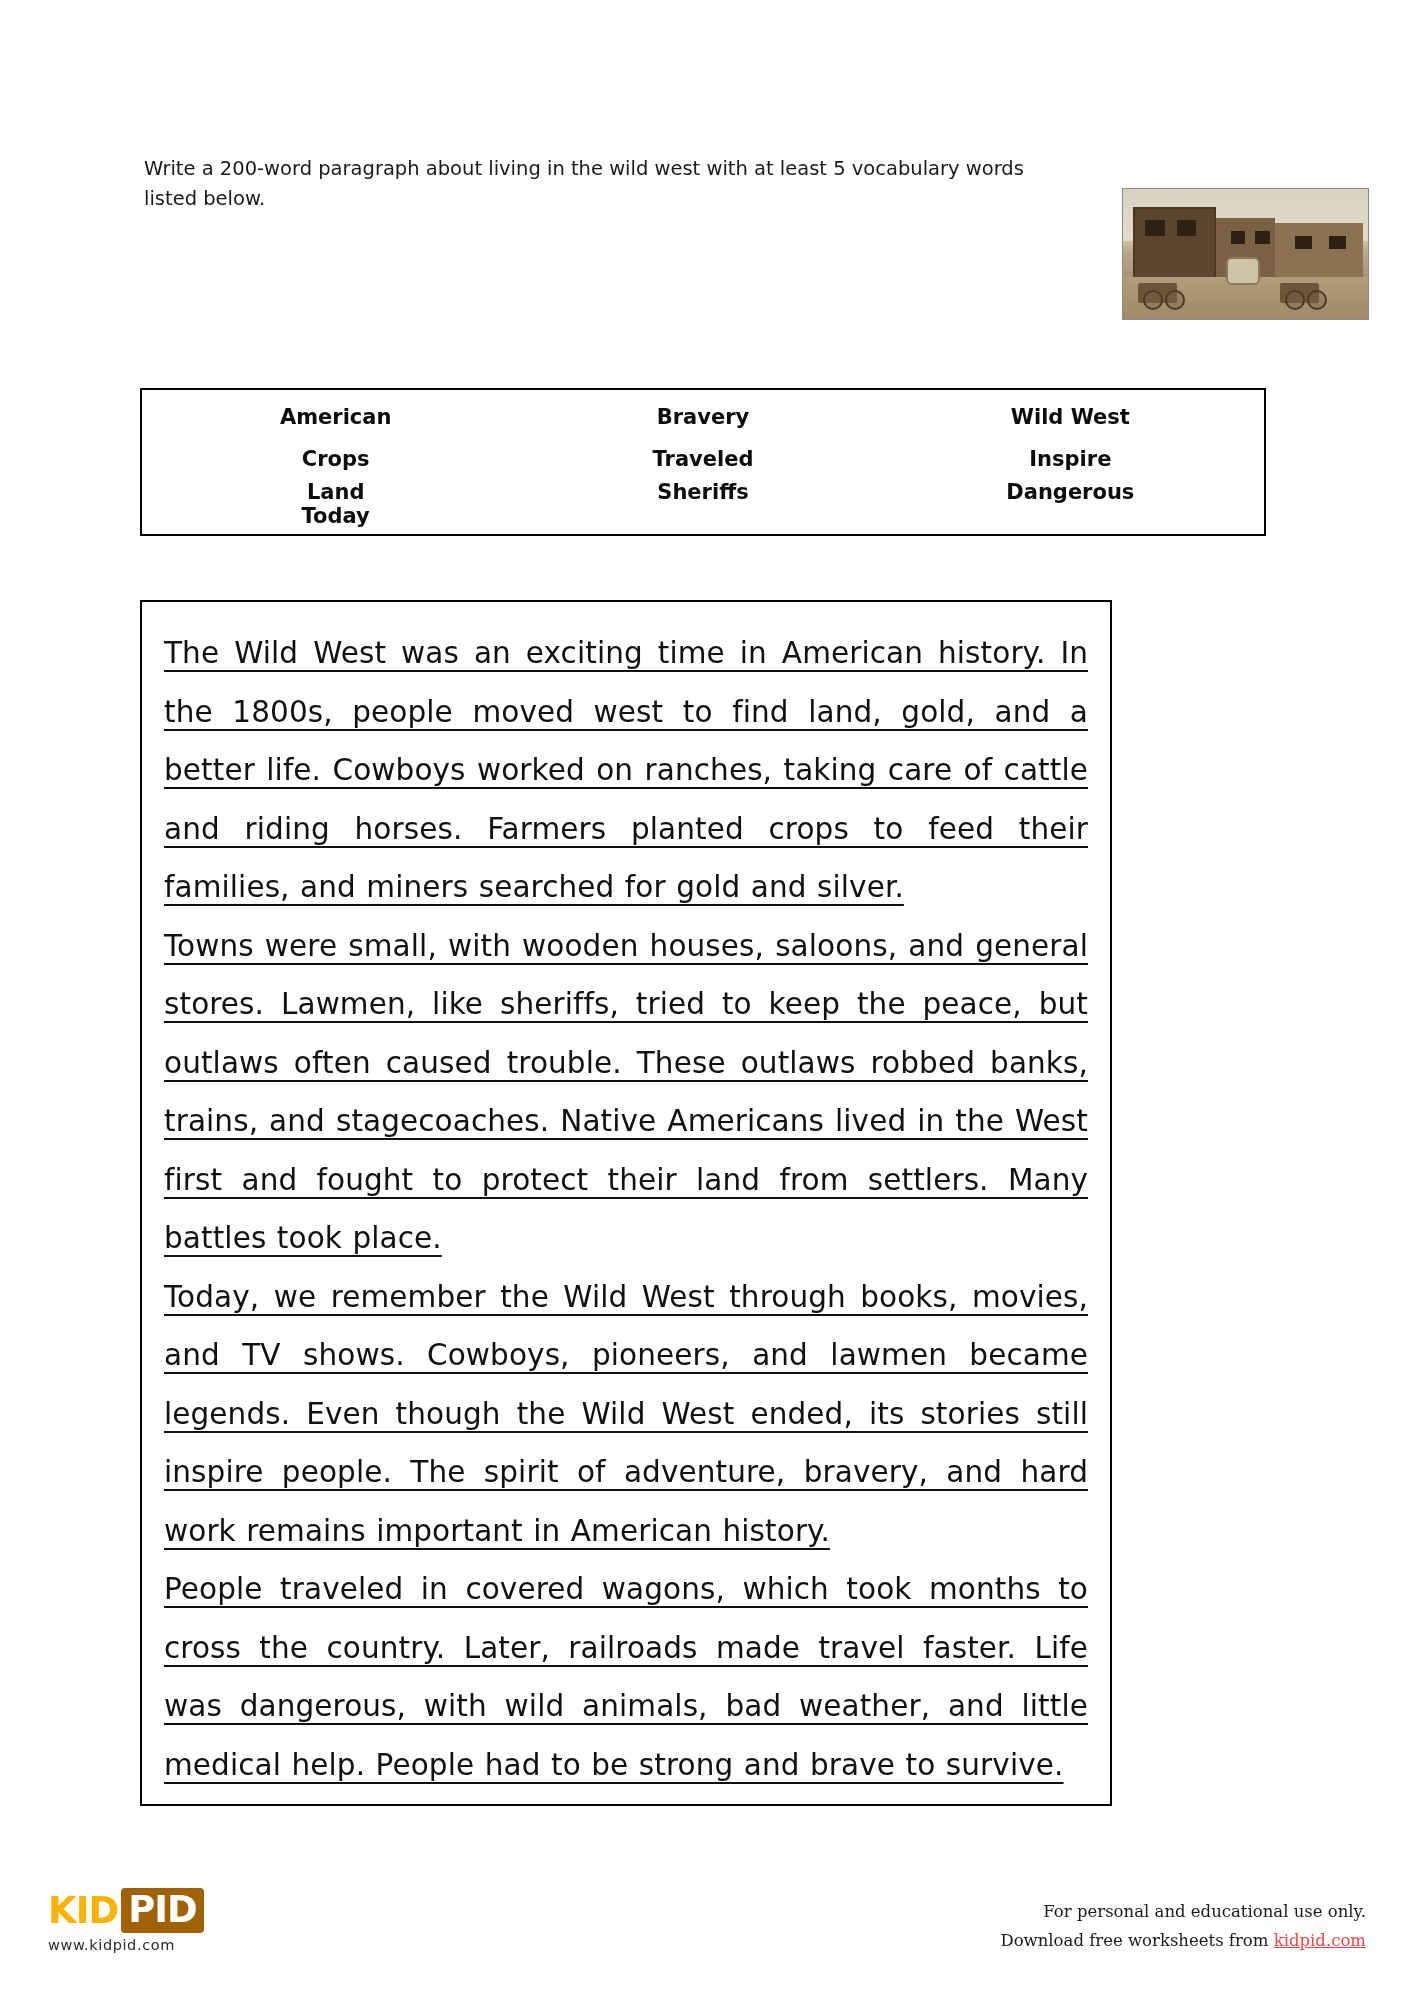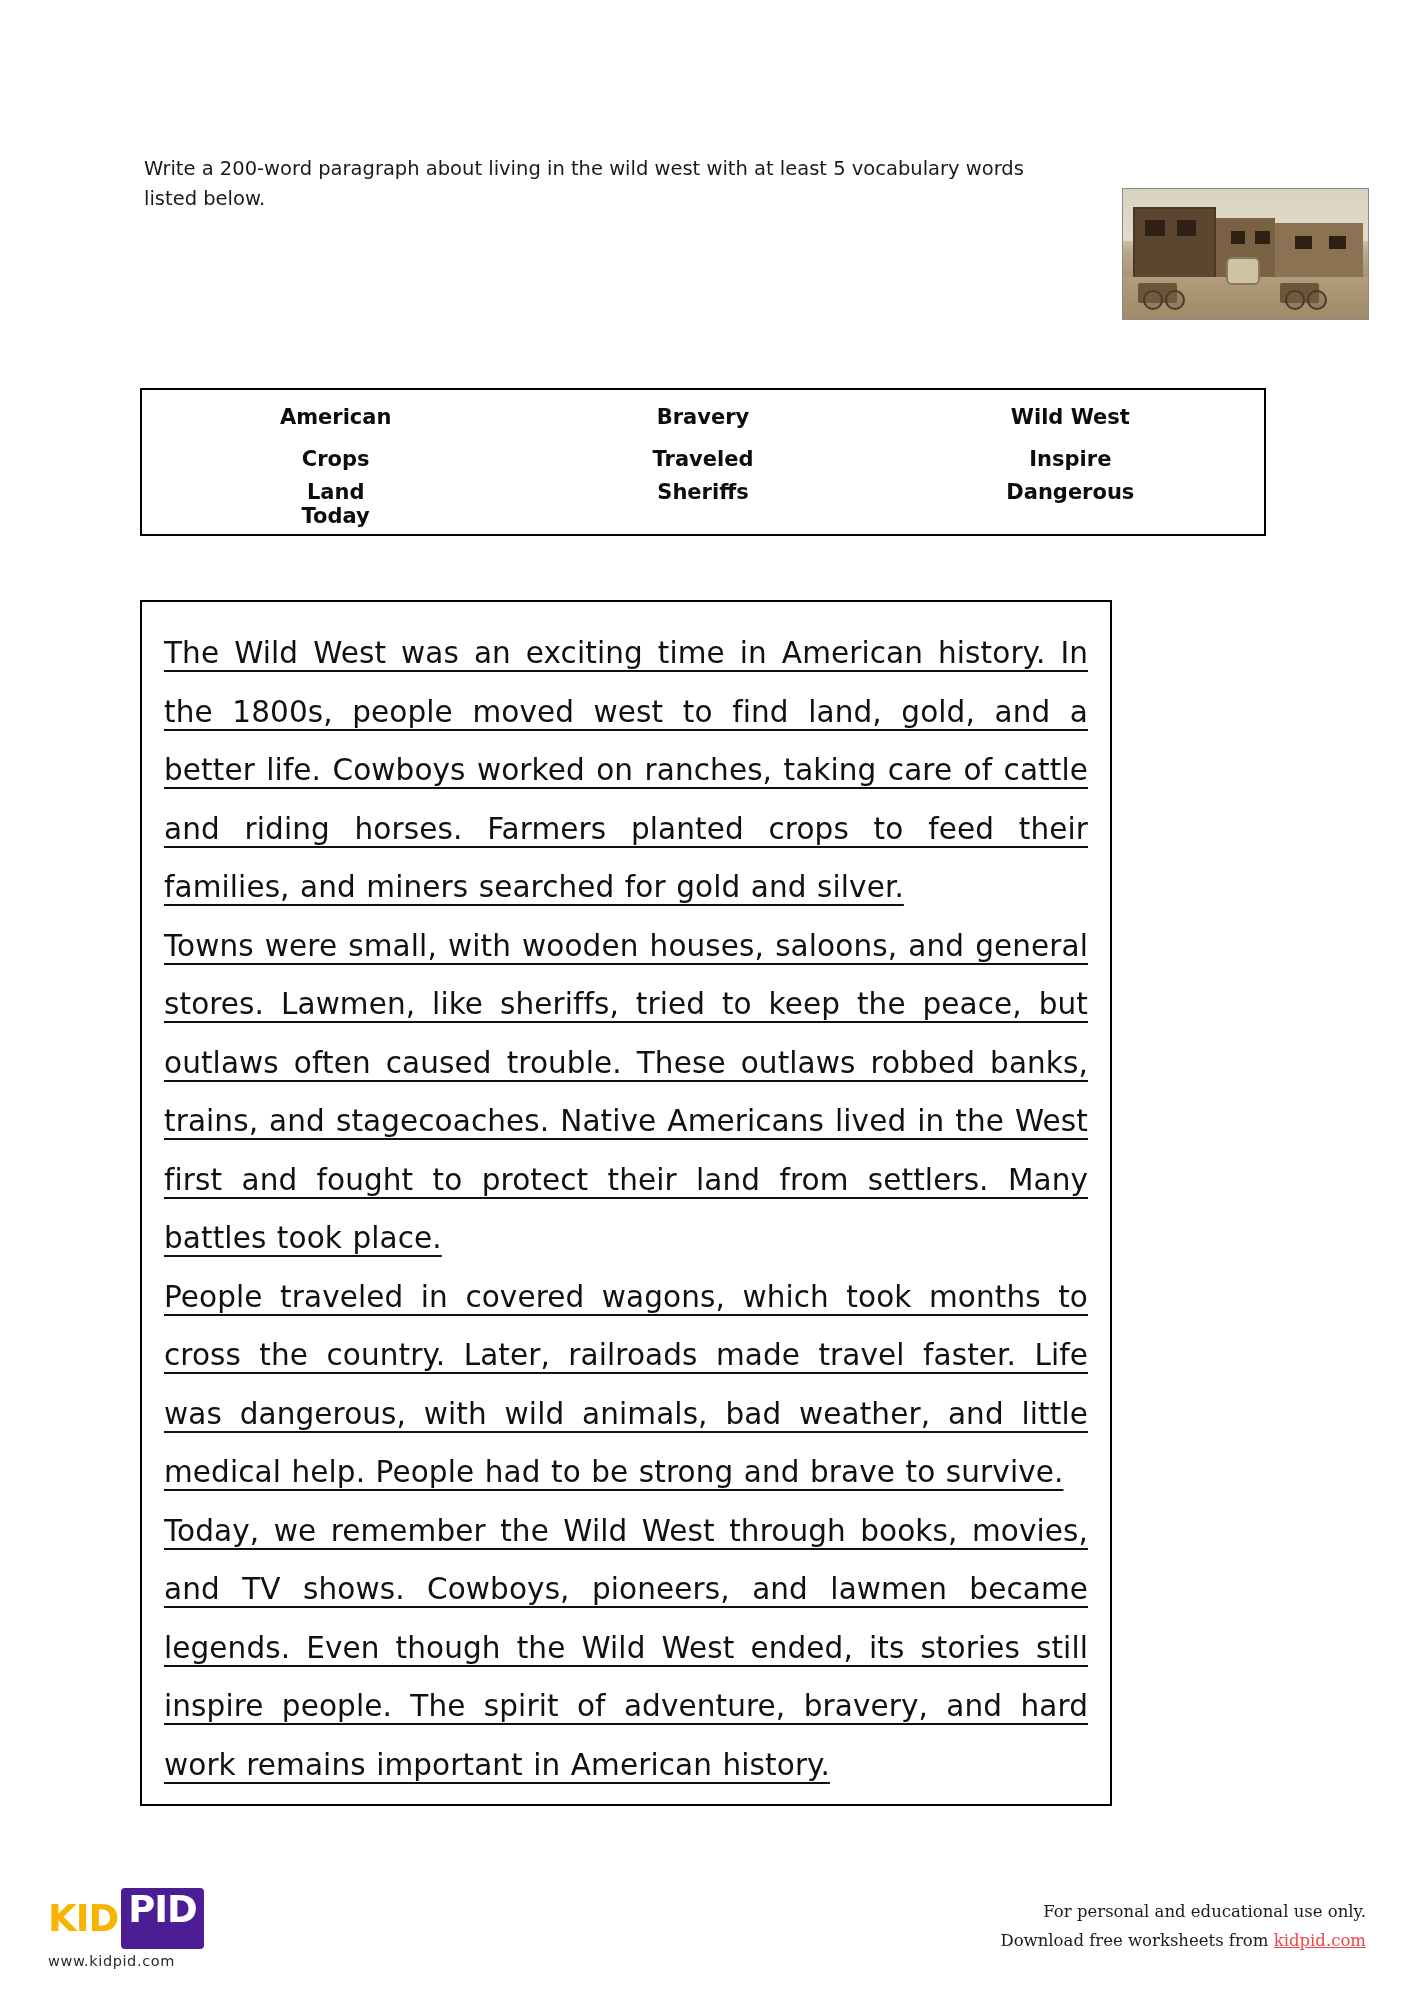--- a/index.html
+++ b/index.html
@@ -174,22 +174,22 @@
     display: flex;
     align-items: center;
     font-family: "DejaVu Sans", sans-serif;
     font-size: 37px;
     font-weight: bold;
     letter-spacing: -1px;
   }
   .logo-kid { color: #f8b400; }
   .logo-pid {
     color: #ffffff;
-    background: #4c1d95;
-    padding: 0 7px 18px 7px;
+    background: #a16207;
+    padding: 0 7px 2px 7px;
     border-radius: 4px;
     margin-left: 3px;
   }
   .logo-url {
     font-family: "DejaVu Sans", sans-serif;
     font-size: 14.5px;
     color: #2b2b2b;
     letter-spacing: 0.6px;
     margin-top: 4px;
   }
@@ -250,22 +250,22 @@
       <span class="vocab-word">Land</span>
       <span class="vocab-word">Sheriffs</span>
       <span class="vocab-word">Dangerous</span>
       <span class="vocab-word">Today</span>
     </div>
   </div>
 
   <div class="answer-box">
     <p class="para">The Wild West was an exciting time in American history. In the 1800s, people moved west to find land, gold, and a better life. Cowboys worked on ranches, taking care of cattle and riding horses. Farmers planted crops to feed their families, and miners searched for gold and silver.</p>
     <p class="para">Towns were small, with wooden houses, saloons, and general stores. Lawmen, like sheriffs, tried to keep the peace, but outlaws often caused trouble. These outlaws robbed banks, trains, and stagecoaches. Native Americans lived in the West first and fought to protect their land from settlers. Many battles took place.</p>
+    <p class="para">Today, we remember the Wild West through books, movies, and TV shows. Cowboys, pioneers, and lawmen became legends. Even though the Wild West ended, its stories still inspire people. The spirit of adventure, bravery, and hard work remains important in American history.</p>
     <p class="para">People traveled in covered wagons, which took months to cross the country. Later, railroads made travel faster. Life was dangerous, with wild animals, bad weather, and little medical help. People had to be strong and brave to survive.</p>
-    <p class="para">Today, we remember the Wild West through books, movies, and TV shows. Cowboys, pioneers, and lawmen became legends. Even though the Wild West ended, its stories still inspire people. The spirit of adventure, bravery, and hard work remains important in American history.</p>
   </div>
 
   <div class="footer-logo">
     <div class="logo-row">
       <span class="logo-kid">KID</span>
       <span class="logo-pid">PID</span>
     </div>
     <div class="logo-url">www.kidpid.com</div>
   </div>
 

